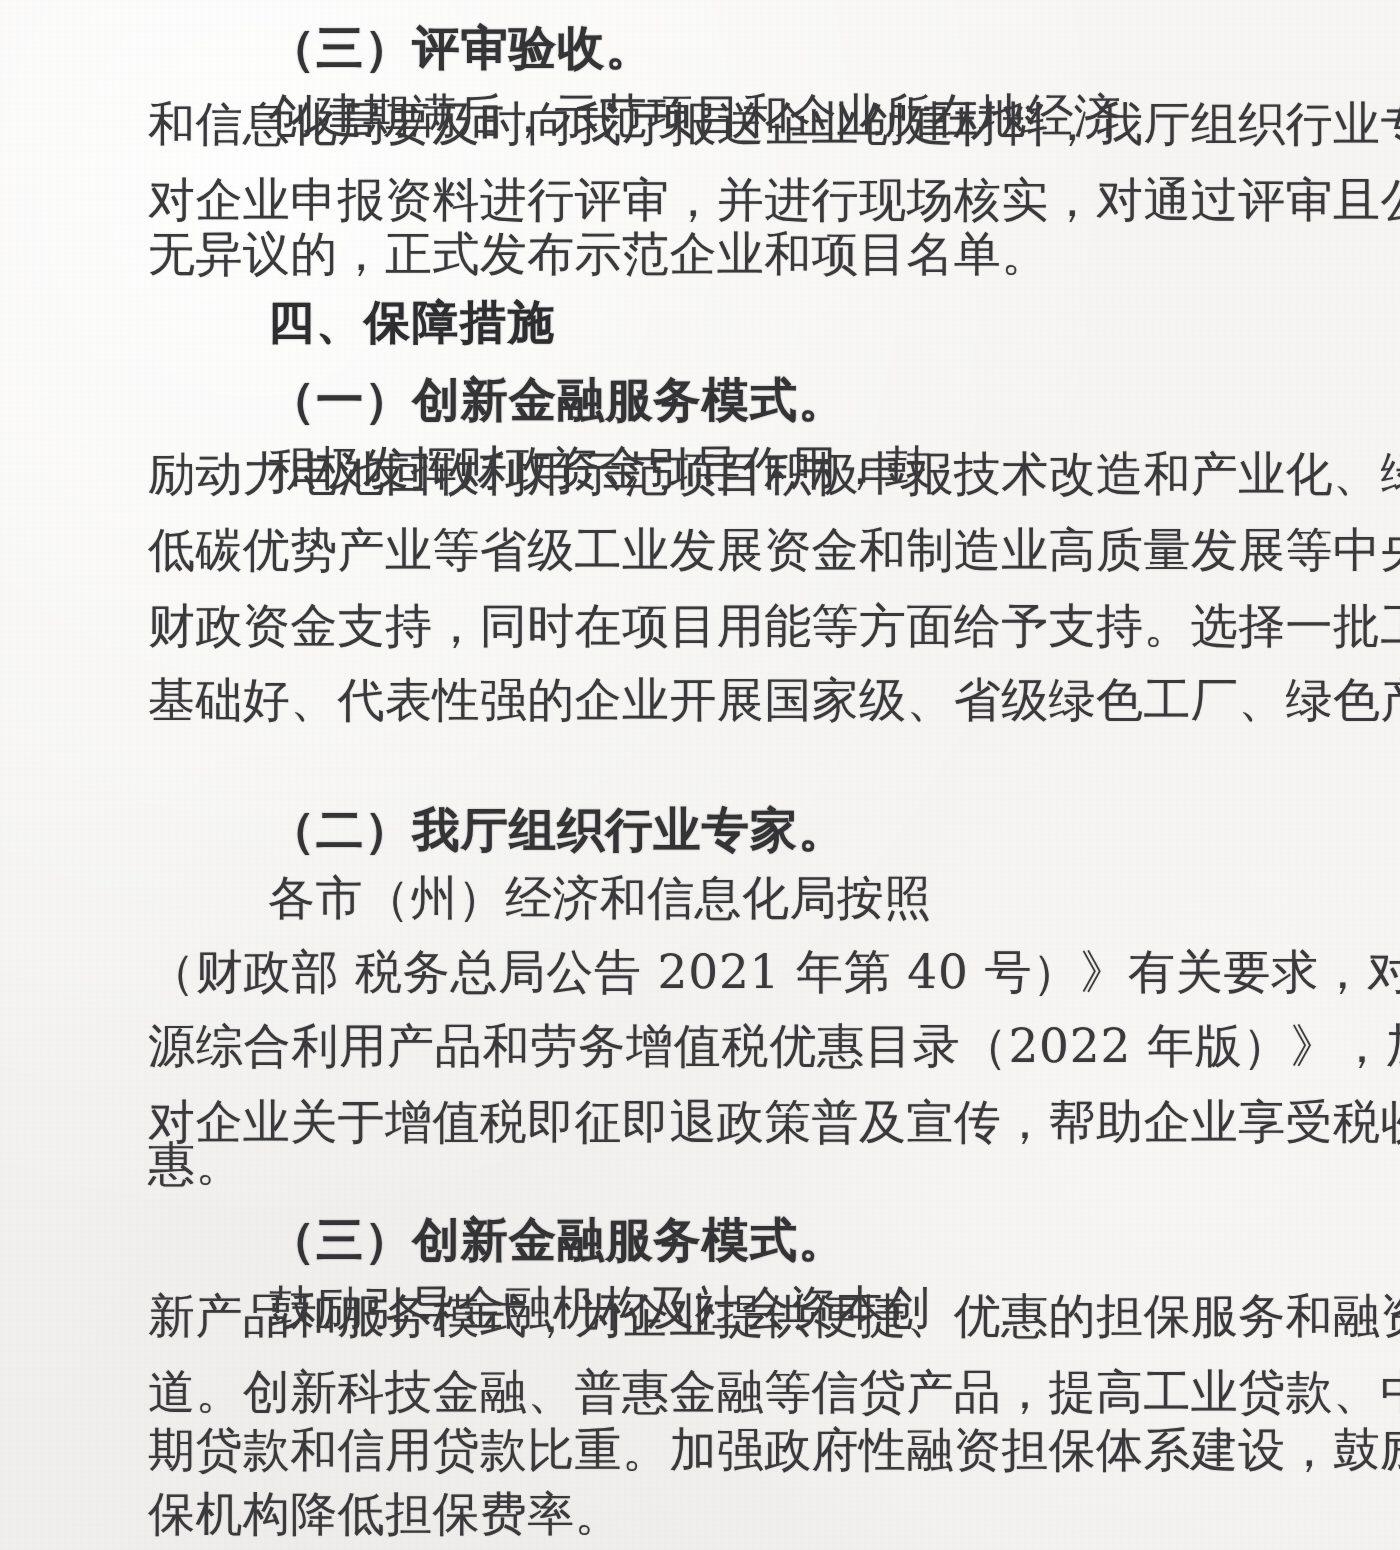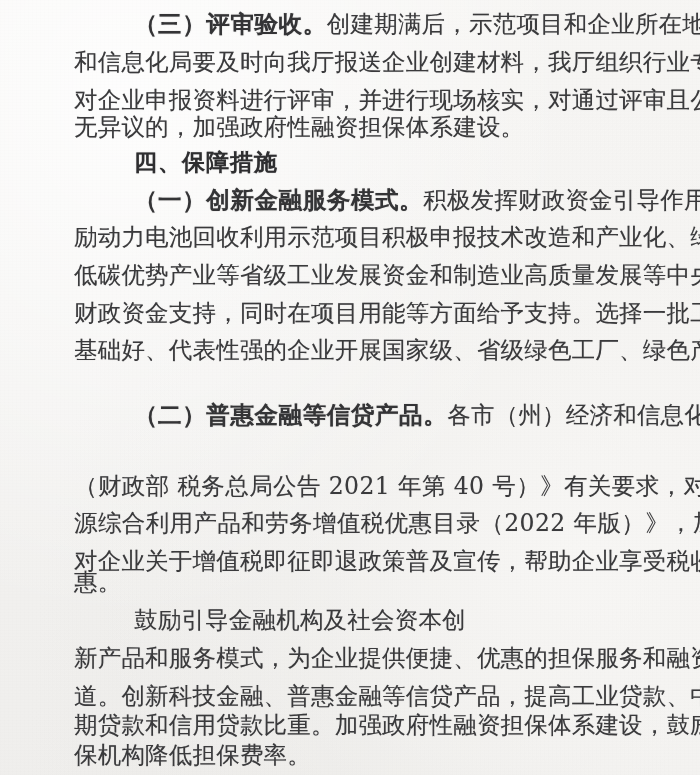--- a/index.html
+++ b/index.html
@@ -54,20 +54,21 @@
     left: 0;
     width: 556px;
     height: 34px;
     line-height: 34px;
     white-space: nowrap;
     color: #3a3a3c;
     font-size: 23.5px;
     letter-spacing: 0.2px;
     font-family: "DejaVu Serif", "Liberation Serif", serif;
     text-shadow: 0 0 0.7px rgba(70,70,72,0.42);
+    flex-direction: column;
   }
 
   
   .line.just {
     display: flex;
     justify-content: space-between;
   }
   .line.just > span {
     display: inline-block;
   }
@@ -122,24 +123,24 @@
 
     <div class="line just" style="top:45px;">
       <span>和信息化局要及时向我厅报送企业创建材料，我厅组织行业专家</span>
     </div>
 
     <div class="line just" style="top:83px;">
       <span>对企业申报资料进行评审，并进行现场核实，对通过评审且公示</span>
     </div>
 
     <div class="line" style="top:110px;">
-      <span>无异议的，加强政府性融资担保体系建设。</span>
-    </div>
-
-    <div class="heading" style="top:144px;">四、保障措施</div>
+      <span>无异议的，正式发布示范企业和项目名单。</span>
+    </div>
+
+    <div class="heading" style="top:144px;font-family:Liberation Serif, serif;">四、保障措施</div>
 
     <div class="line indent just" style="top:183px;">
       <span class="runin">（一）创新金融服务模式。</span>
         <span>积极发挥财政资金引导作用，鼓</span>
     </div>
 
     <div class="line just" style="top:220px;">
       <span>励动力电池回收利用示范项目积极申报技术改造和产业化、绿色</span>
     </div>
 
@@ -150,21 +151,21 @@
     <div class="line just" style="top:296px;">
       <span>财政资金支持，同时在项目用能等方面给予支持。选择一批工作</span>
     </div>
 
     <div class="line just" style="top:333px;">
       <span>基础好、代表性强的企业开展国家级、省级绿色工厂、绿色产品、</span>
     </div>
 
 
     <div class="line indent just" style="top:398px;">
-      <span class="runin">（二）普惠金融等信贷产品。</span>
+      <span class="runin">（二）我厅组织行业专家。</span>
         <span>各市（州）经济和信息化局按照</span>
     </div>
 
 
     <div class="line just" style="top:469px;">
       <span class="latin">（财政部 税务总局公告 2021 年第 40 号）》有关要求，对照《资</span>
     </div>
 
     <div class="line just" style="top:506px;">
       <span class="latin">源综合利用产品和劳务增值税优惠目录（2022 年版）》，加大</span>
@@ -172,33 +173,34 @@
 
     <div class="line just" style="top:544px;">
       <span>对企业关于增值税即征即退政策普及宣传，帮助企业享受税收优</span>
     </div>
 
     <div class="line" style="top:565px;">
       <span>惠。</span>
     </div>
 
     <div class="line indent just" style="top:603px;">
+      <span class="runin">（三）创新金融服务模式。</span>
         <span>鼓励引导金融机构及社会资本创</span>
     </div>
 
     <div class="line just" style="top:641px;">
       <span>新产品和服务模式，为企业提供便捷、优惠的担保服务和融资渠</span>
     </div>
 
     <div class="line just" style="top:679px;">
       <span>道。创新科技金融、普惠金融等信贷产品，提高工业贷款、中长</span>
     </div>
 
     <div class="line just" style="top:708px;">
       <span>期贷款和信用贷款比重。加强政府性融资担保体系建设，鼓励担</span>
     </div>
 
-    <div class="line" style="top:740px;font-family:Liberation Mono, monospace;">
+    <div class="line" style="top:740px;">
       <span>保机构降低担保费率。</span>
     </div>
 
   </div>
 </div>
 
 </body></html>

